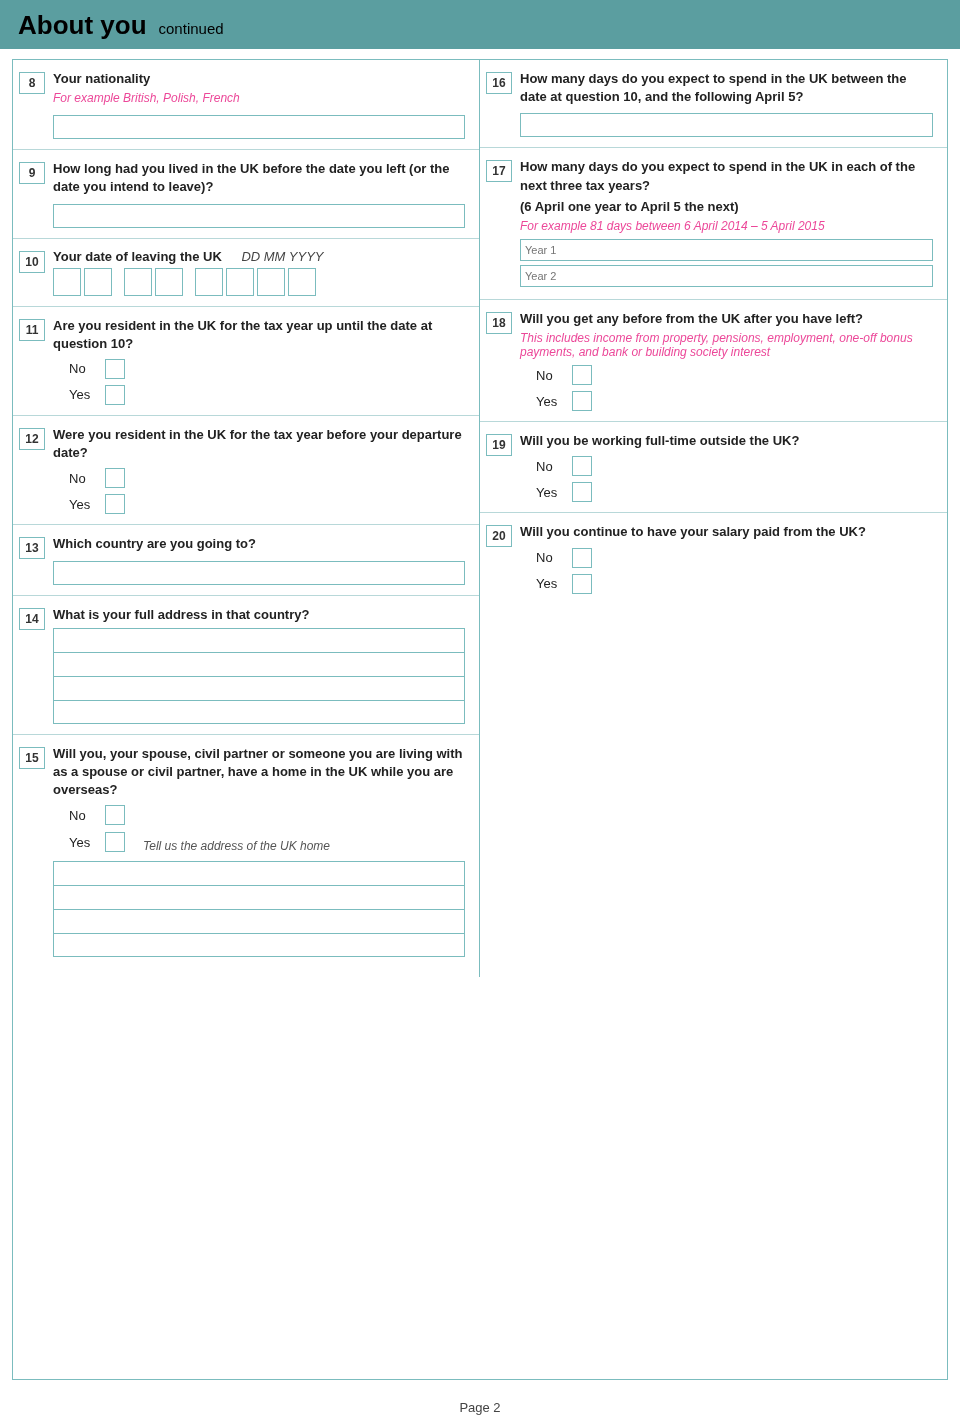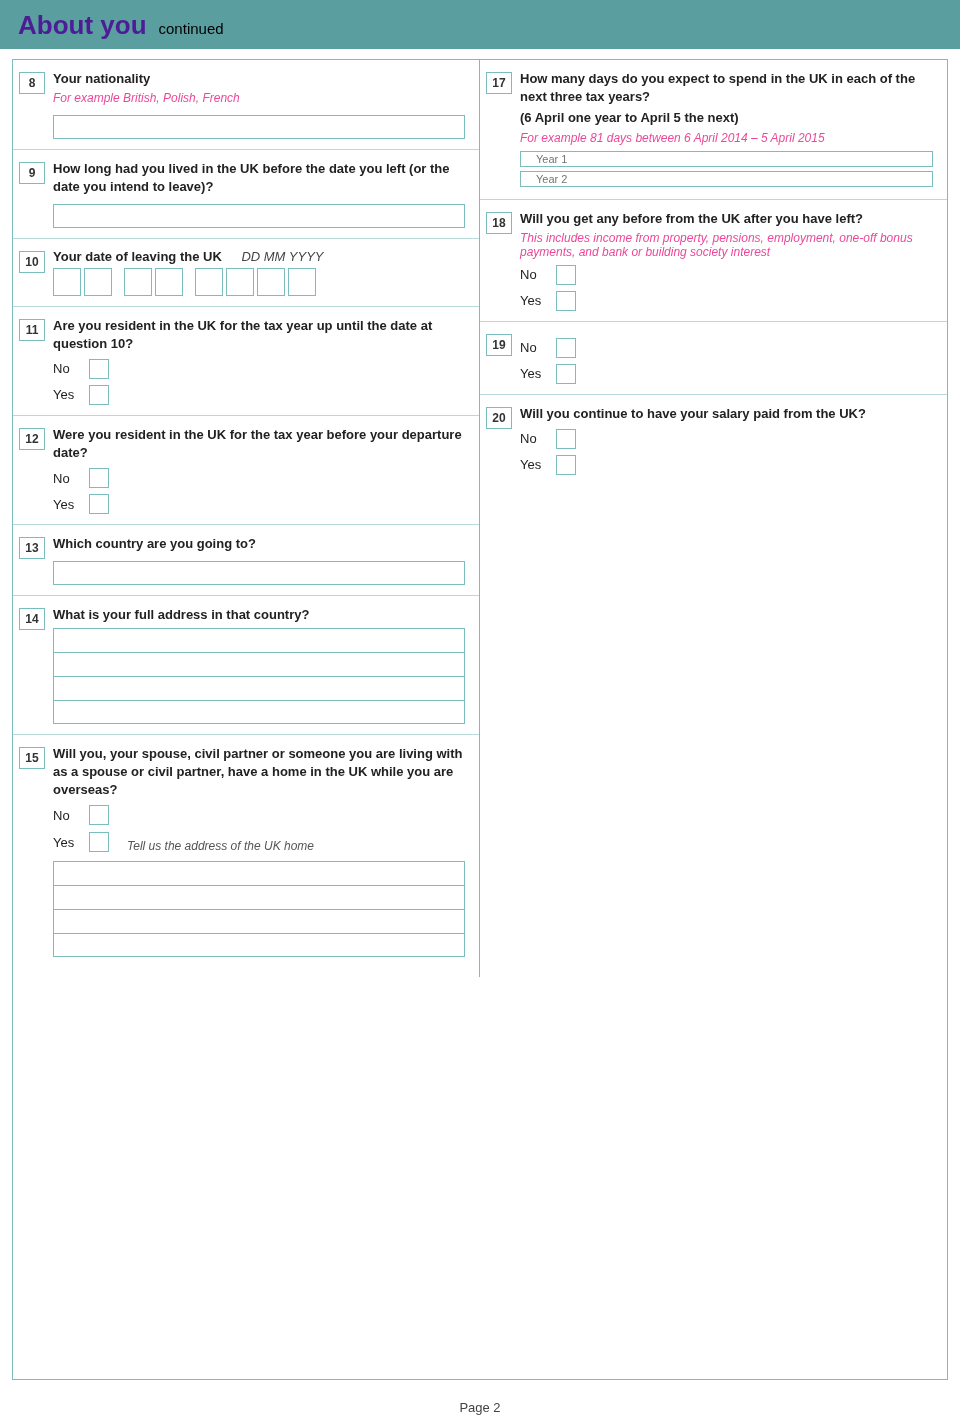--- a/index.html
+++ b/index.html
@@ -24,21 +24,21 @@
     .page-header {
       background: #5b9ea0;
       padding: 10px 18px 8px 18px;
       display: flex;
       align-items: baseline;
       gap: 12px;
     }
     .header-title {
       font-size: 26px;
       font-weight: bold;
-      color: #4c1d95;
+      color: #000000;
     }
     .header-subtitle {
       font-size: 15px;
       color: #000000;
       font-style: normal;
     }
 
     
     .page-content {
       border: 1.5px solid #7bbcbe;
@@ -155,20 +155,21 @@
     
     .yn-row {
       display: flex;
       align-items: center;
       gap: 8px;
       margin-top: 6px;
     }
     .yn-label {
       font-size: 13px;
       min-width: 28px;
+      margin-left: 16px;
     }
     .check-box {
       width: 20px;
       height: 20px;
       border: 1.5px solid #7bbcbe;
       background: #fff;
       display: inline-block;
       flex-shrink: 0;
     }
 
@@ -183,25 +184,25 @@
       border-bottom: 1.5px solid #7bbcbe;
     }
 
     
     .year-input-wrapper {
       margin-top: 2px;
       position: relative;
     }
     .year-input {
       width: 100%;
-      height: 16px;
+      height: 22px;
       border: 1.5px solid #7bbcbe;
       background: #fff;
       font-size: 11px;
-      padding: 2px 15px;
+      padding: 2px 4px;
       color: #888;
       outline: none;
       margin-bottom: 2px;
     }
 
     
     .page-footer {
       text-align: center;
       padding: 10px;
       font-size: 13px;
@@ -343,20 +344,27 @@
               <input class="text-input-multi" type="text" style="">
               <input class="text-input-multi" type="text" style="border-bottom: 1.5px solid rgb(123, 188, 190);">
             </div>
           </div>
         </div>
 
       </div>
 
       <div class="right-col">
 
+        <div class="q-block">
+          <div class="q-num-box">16</div>
+          <div class="q-body">
+            <div class="q-label">How many days do you expect to spend in the UK between the date at question 10, and the following April 5?</div>
+            <input class="text-input" type="text" style="">
+          </div>
+        </div>
 
         <div class="q-block">
           <div class="q-num-box">17</div>
           <div class="q-body">
             <div class="q-label">How many days do you expect to spend in the UK in each of the next three tax years?</div>
             <div class="q-label" style="font-weight:bold;">(6 April one year to April 5 the next)</div>
             <div class="q-hint">For example 81 days between 6 April 2014 – 5 April 2015</div>
             <div class="year-input-wrapper">
               <input class="year-input" type="text" placeholder="Year 1" style="">
             </div>
@@ -378,20 +386,21 @@
             <div class="yn-row">
               <span class="yn-label">Yes</span>
               <div class="check-box"></div>
             </div>
           </div>
         </div>
 
         <div class="q-block">
           <div class="q-num-box">19</div>
           <div class="q-body">
+            <div class="q-label">Will you be working full-time outside the UK?</div>
             <div class="yn-row">
               <span class="yn-label">No</span>
               <div class="check-box"></div>
             </div>
             <div class="yn-row">
               <span class="yn-label">Yes</span>
               <div class="check-box"></div>
             </div>
           </div>
         </div>

